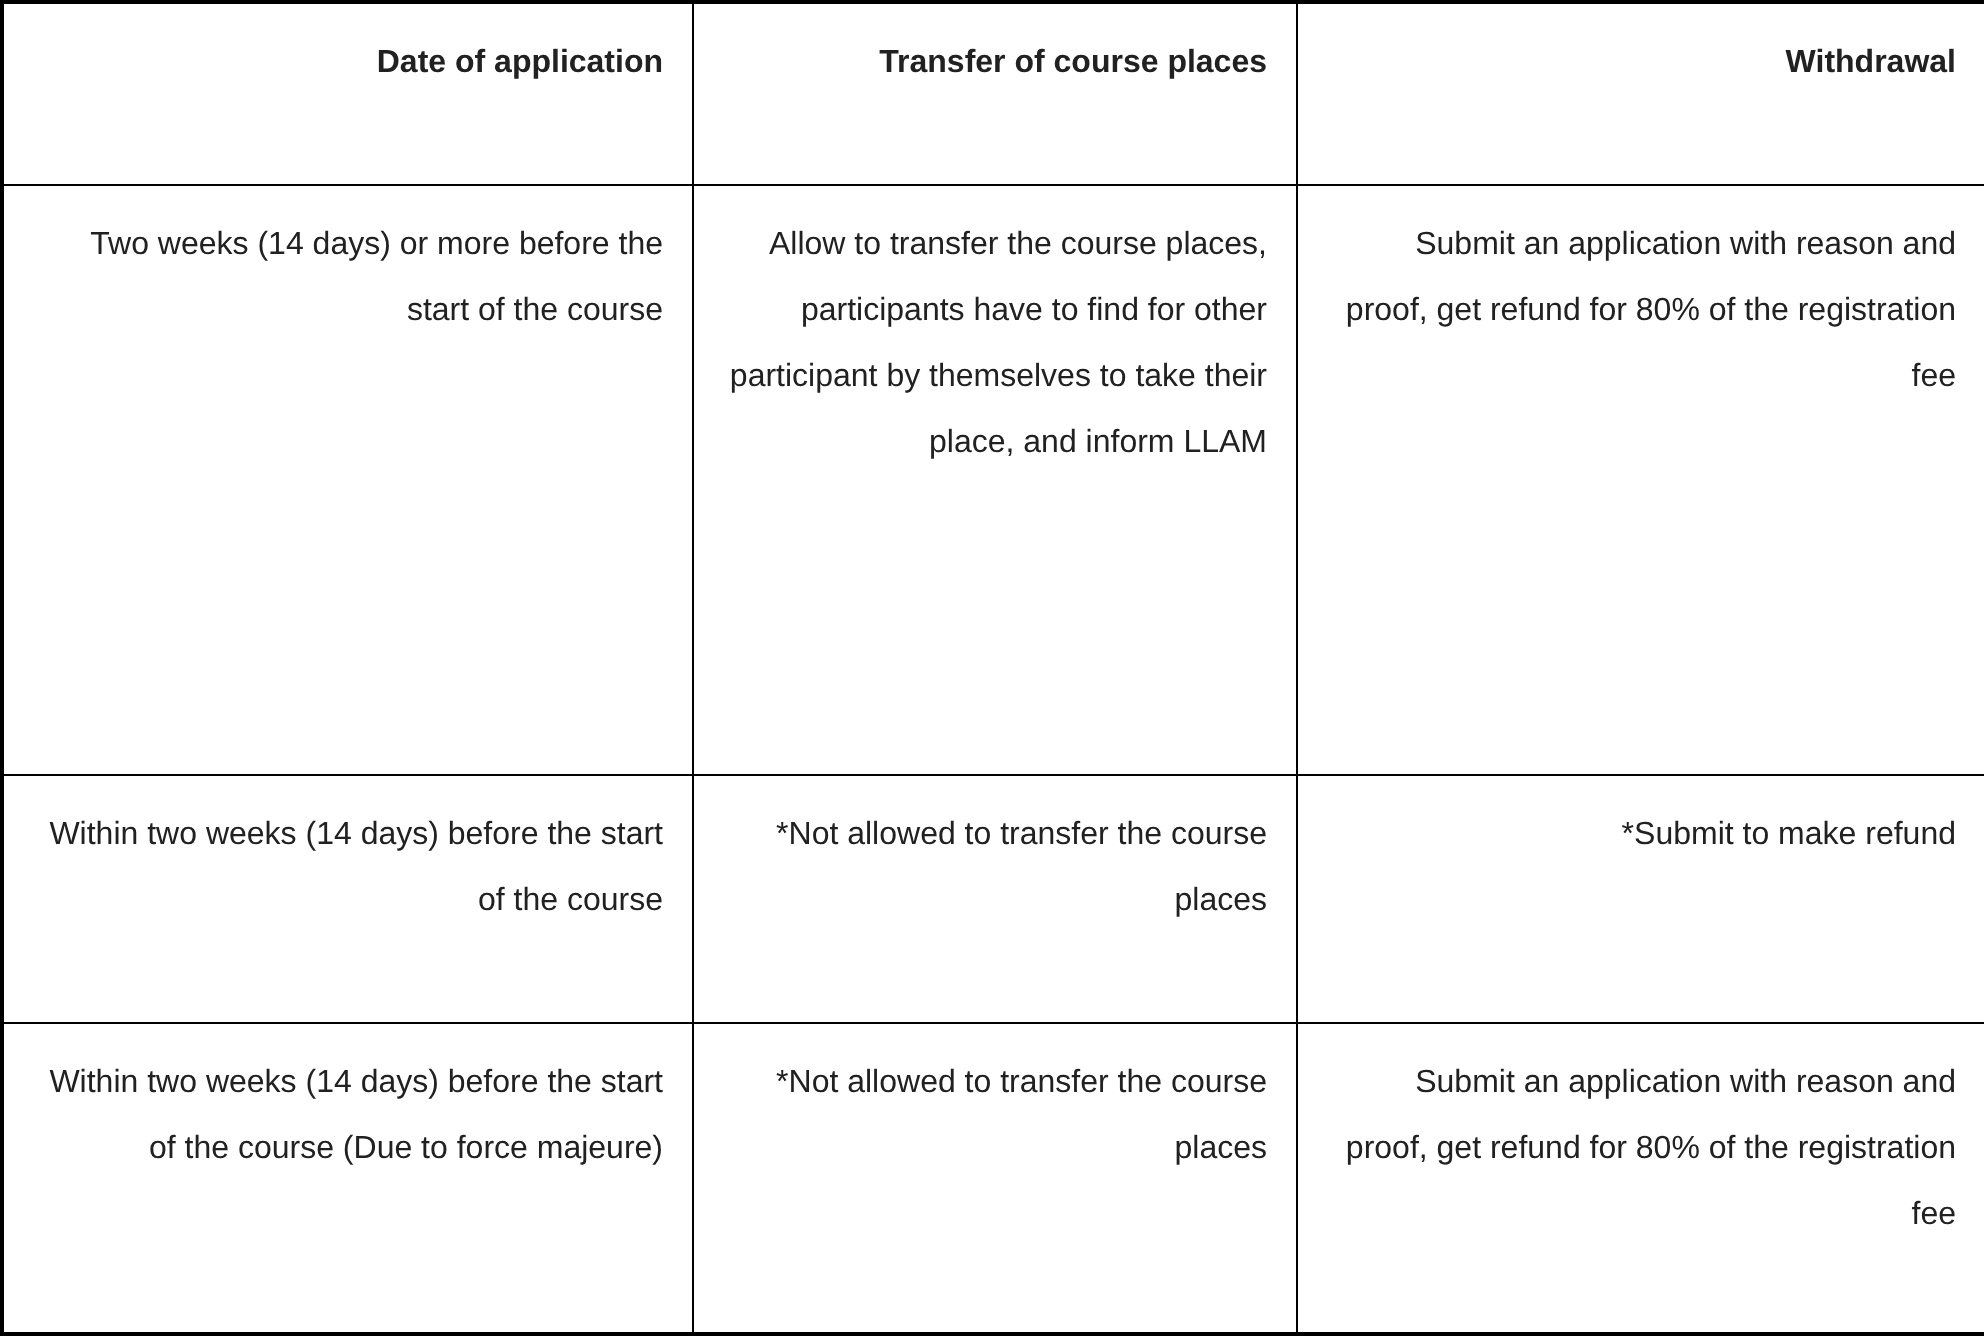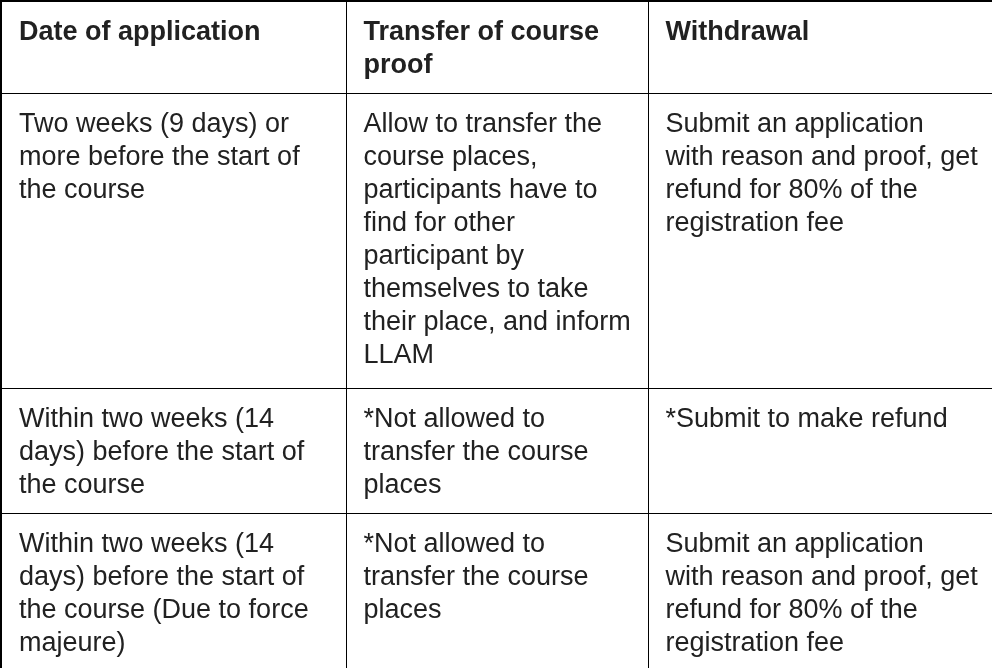--- a/index.html
+++ b/index.html
@@ -17,23 +17,23 @@
     height: 668px;
     border-collapse: collapse;
     table-layout: fixed;
     border: 2px solid #000000;
     background: #ffffff;
   }
   .policy-table th,
   .policy-table td {
     border: 1.5px solid #000000;
     vertical-align: top;
-    text-align: left;
+    text-align: right;
     padding: 13px 14px 12px 17px;
-    font-size: 27px;
+    font-size: 16px;
     line-height: 33px;
     color: #212121;
     overflow: hidden;
     word-wrap: break-word;
   }
   .policy-table th {
     font-weight: bold;
   }
   col.c1 { width: 345px; }
   col.c2 { width: 302px; }
@@ -48,27 +48,27 @@
 
 <table class="policy-table">
   <colgroup>
     <col class="c1">
     <col class="c2">
     <col class="c3">
   </colgroup>
   <thead>
     <tr class="header-row">
       <th>Date of application</th>
-      <th>Transfer of course proof</th>
+      <th>Transfer of course places</th>
       <th>Withdrawal</th>
     </tr>
   </thead>
   <tbody>
     <tr class="body-row-1">
-      <td>Two weeks (9 days) or more before the start of the course</td>
+      <td>Two weeks (14 days) or more before the start of the course</td>
       <td>Allow to transfer the course places, participants have to find for other participant by themselves to take their place, and inform LLAM</td>
       <td>Submit an application with reason and proof, get refund for 80% of the registration fee</td>
     </tr>
     <tr class="body-row-2">
       <td>Within two weeks (14 days) before the start of the course</td>
       <td>*Not allowed to transfer the course places</td>
       <td>*Submit to make refund</td>
     </tr>
     <tr class="body-row-3">
       <td>Within two weeks (14 days) before the start of the course (Due to force majeure)</td>

